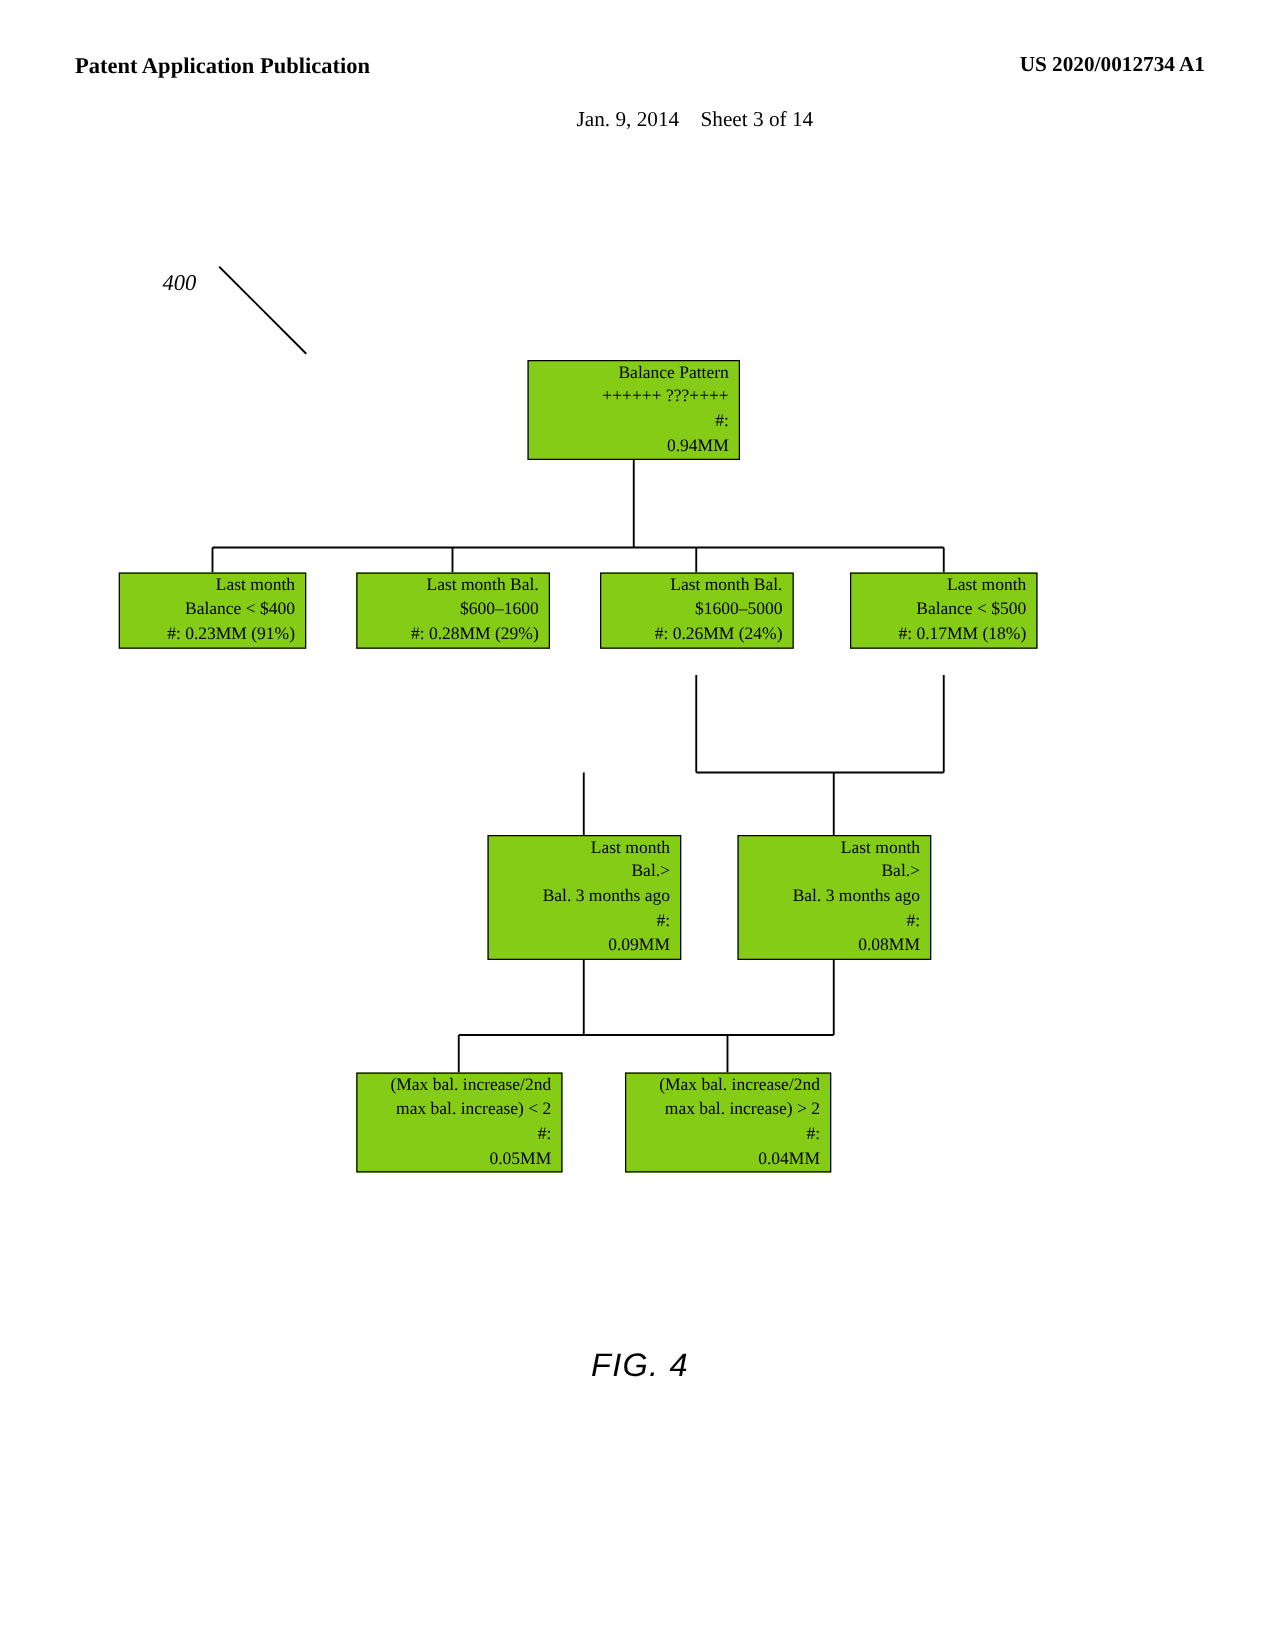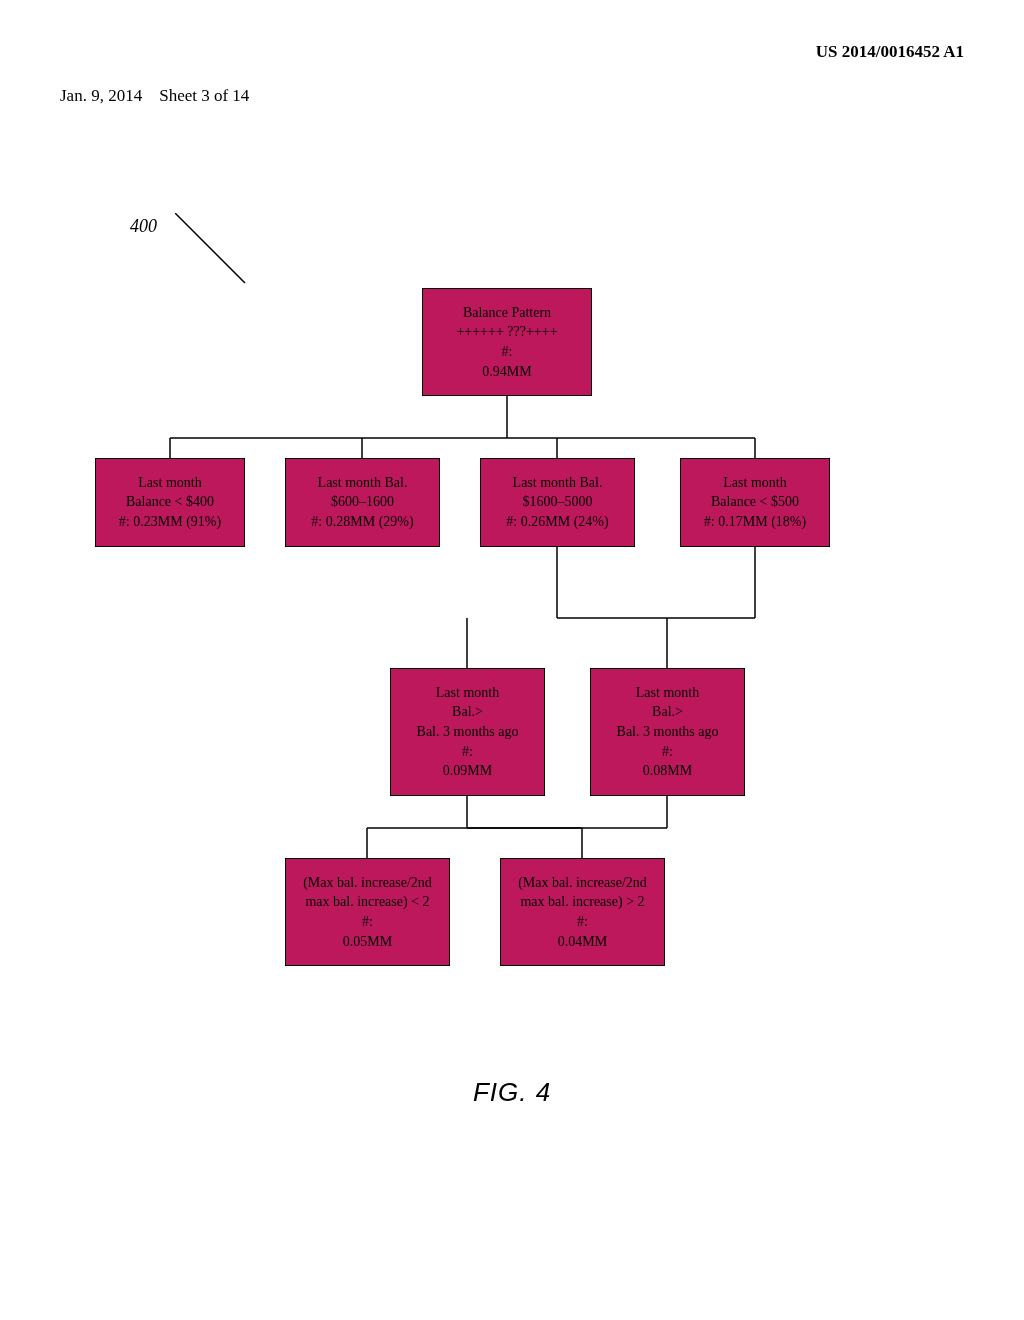--- a/index.html
+++ b/index.html
@@ -50,25 +50,25 @@
       top: 88px;
       left: 130px;
       font-size: 18px;
       font-style: italic;
     }
 
     
     .box {
       position: absolute;
       border: 1.5px solid #000;
-      background: #be185d;
+      background: #84cc16;
       font-size: 14px;
       line-height: 1.4;
-      text-align: center;
-      padding: 14px 8px;
+      text-align: right;
+      padding: 0 8px;
     }
 
     
     .box-root {
       width: 170px;
       top: 160px;
       left: 422px;
     }
 
     
@@ -136,26 +136,29 @@
       left: 0;
       width: 100%;
       height: 100%;
       pointer-events: none;
     }
   </style>
 </head>
 <body>
 
 <div class="header">
+  <div class="header-left">
+    <span>Patent Application Publication</span>
+  </div>
   <div class="header-center">
     <span>Jan. 9, 2014</span>&nbsp;&nbsp;&nbsp;
     <span>Sheet 3 of 14</span>
   </div>
   <div class="header-right">
-    <span>US 2014/0016452 A1</span>
+    <span>US 2020/0012734 A1</span>
   </div>
 </div>
 
 <div class="diagram-area">
 
   <svg class="connector-svg" xmlns="http://www.w3.org/2000/svg">
 
     <line x1="507" y1="237" x2="507" y2="310" stroke="#000" stroke-width="1.5"></line>
 
     <line x1="170" y1="310" x2="755" y2="310" stroke="#000" stroke-width="1.5"></line>

